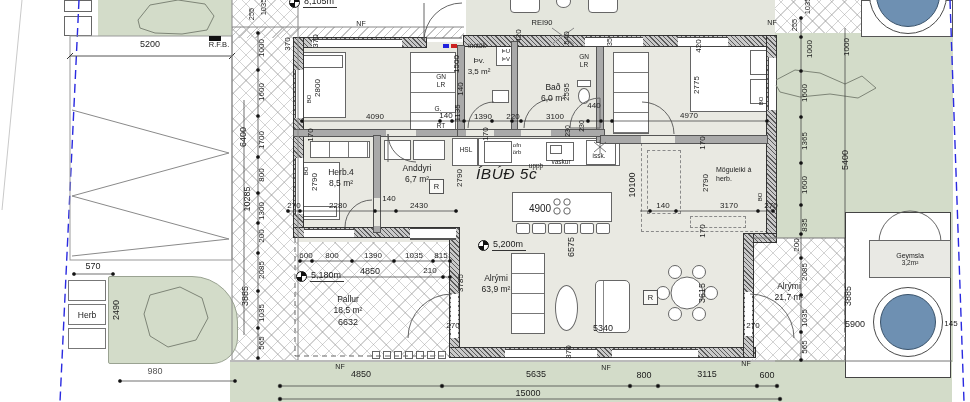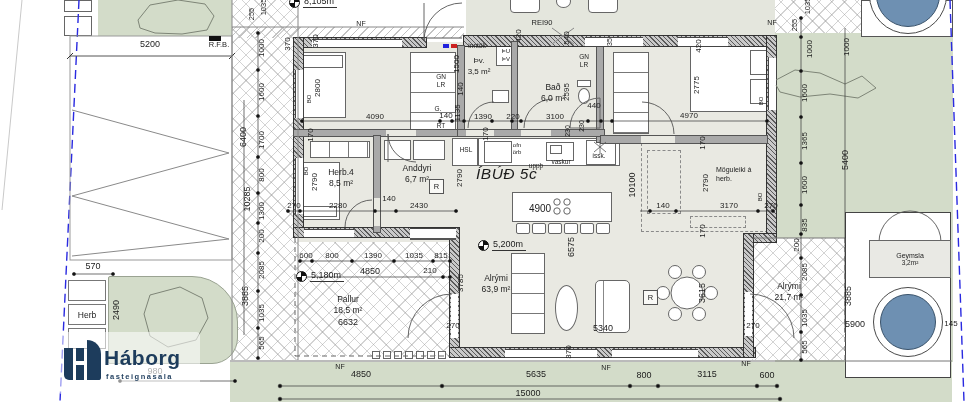--- a/index.html
+++ b/index.html
@@ -507,23 +507,14 @@
       <span class="tx">5,200m</span>
   </div>
 
   <div class="rbox" style="left:429px;top:179px;">
       <span>R</span>
     </div>
   <div class="rbox" style="left:643px;top:290px;">
       <span>R</span>
     </div>
 
-  <div id="logo">
-    <div class="panel"></div>
-    <div class="ib" style="left:6px;top:16px;width:9px;height:32px;border-radius:0 0 0 5px;"></div>
-    <div class="ib" style="left:18px;top:16px;width:8px;height:13px;"></div>
-    <div class="ib" style="left:18px;top:33px;width:8px;height:15px;"></div>
-    <div class="ib" style="left:29px;top:8px;width:14px;height:40px;border-radius:0 16px 3px 0;"></div>
-    <div class="nm">Háborg</div>
-    <div class="tg">fasteignasala</div>
-  </div>
 
 </div>
 
 </body></html>

